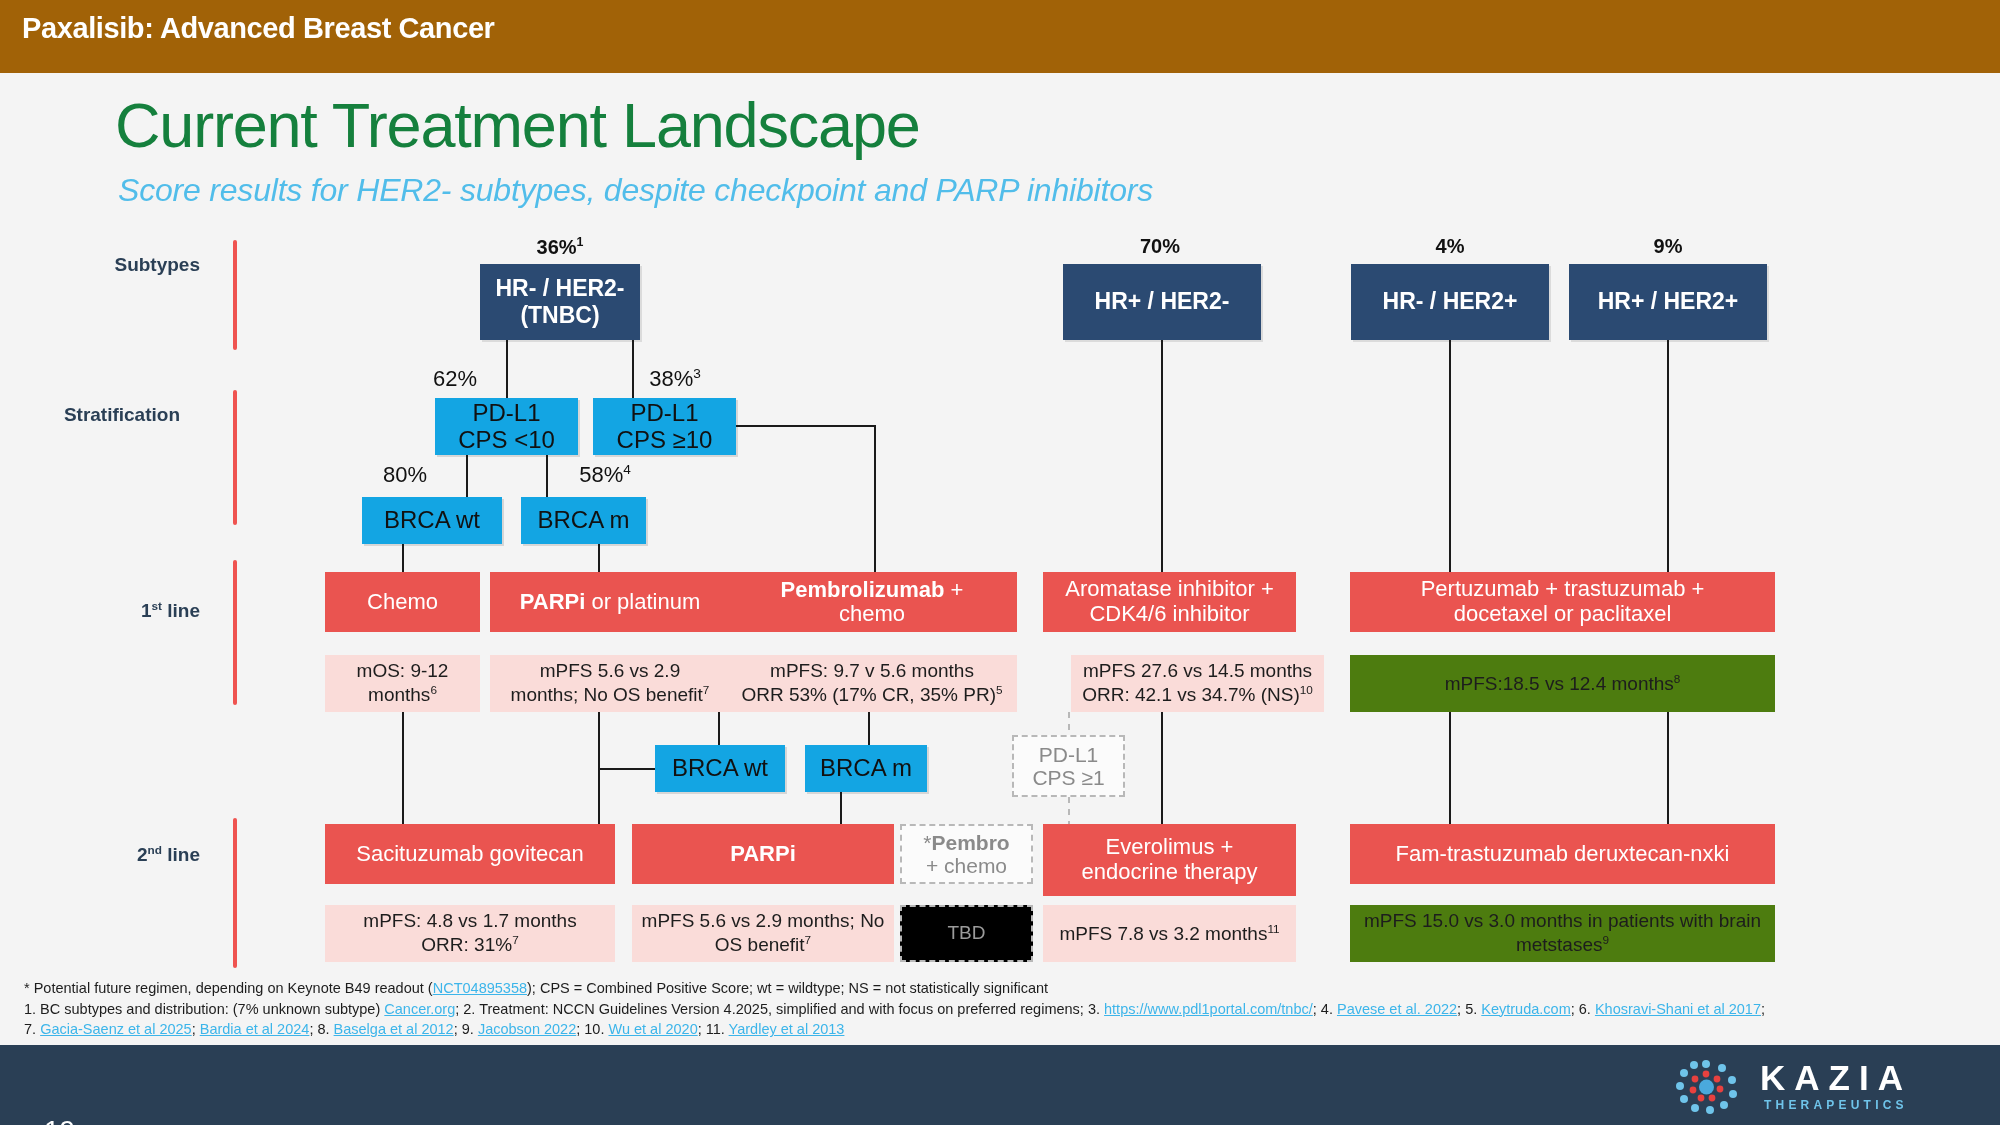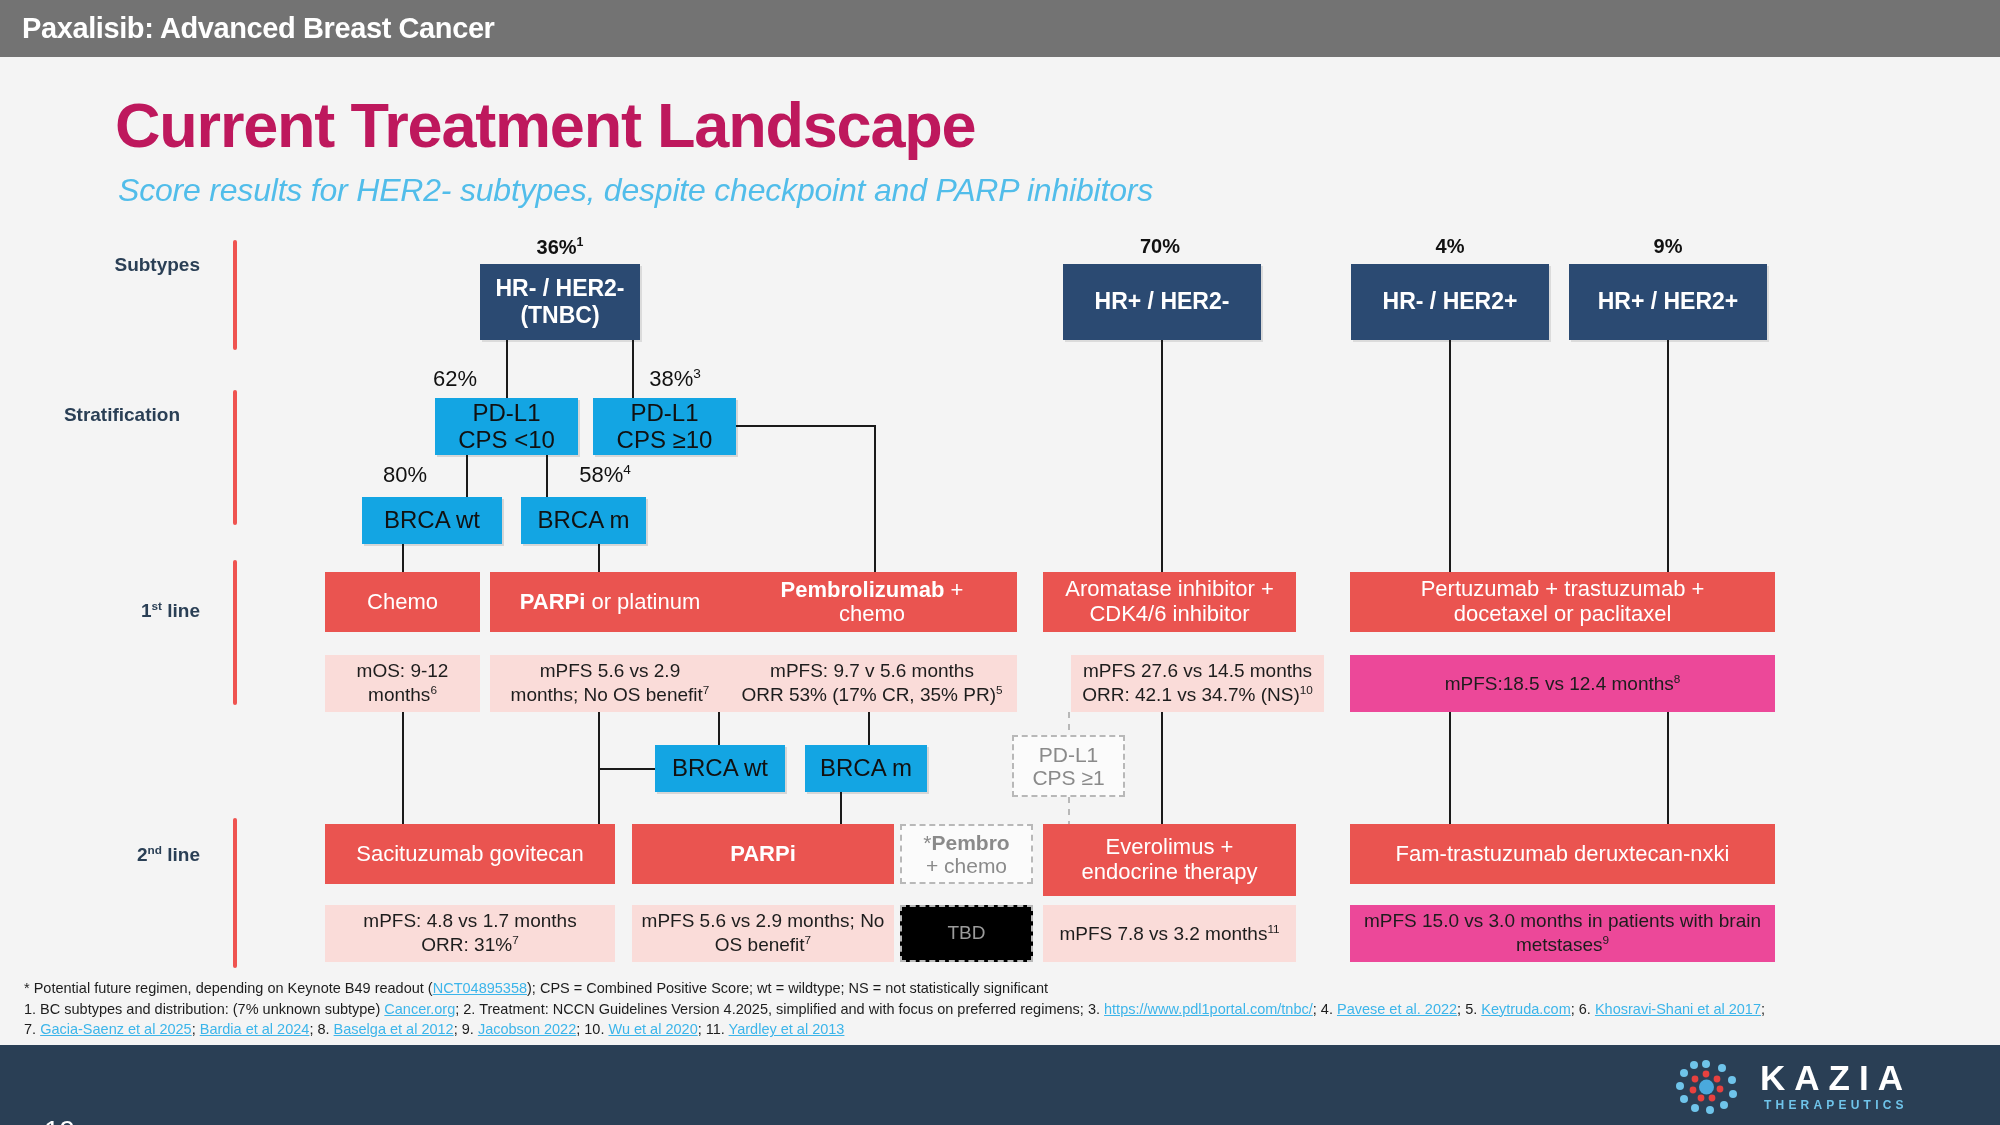--- a/index.html
+++ b/index.html
@@ -7,31 +7,31 @@
     width:2000px;height:1125px;
     background:#f4f4f4;
     font-family:"Liberation Sans", sans-serif;
     overflow:hidden;
     position:relative;
   }
   #slide{position:relative;width:2000px;height:1125px;background:#f4f4f4;}
 
   
   .topbar{
-    position:absolute;left:0;top:0;width:2000px;height:57px;
-    background:#737373;
+    position:absolute;left:0;top:0;width:2000px;height:73px;
+    background:#a16207;
   }
   .topbar-title{
     position:absolute;left:22px;top:12px;
     font-size:29px;font-weight:bold;color:#ffffff;letter-spacing:-0.4px;
   }
 
   .big-title{
     position:absolute;left:115px;top:94px;
-    font-size:63px;font-weight:bold;color:#be185d;letter-spacing:-1.2px;
+    font-size:63px;font-weight:normal;color:#15803d;letter-spacing:-1.2px;
     line-height:1;
   }
   .subtitle{
     position:absolute;left:118px;top:172px;
     font-size:32px;font-style:italic;color:#51bdea;letter-spacing:-0.2px;
   }
 
   
   .rowlabel{
     position:absolute;
@@ -56,21 +56,21 @@
     background:#13a5e3;color:#111;font-size:24px;
     box-shadow:2px 2px 0 rgba(0,0,0,.12);
   }
   .red{
     background:#ea5450;color:#fff;font-size:22px;
   }
   .pinkdata{
     background:#fadcd9;color:#1d1d1d;font-size:19px;
   }
   .greydata{
-    background:#ec4899;color:#1d1d1d;font-size:19px;
+    background:#4d7c0f;color:#1d1d1d;font-size:19px;
   }
   .dashed{
     background:#fbfbfb;color:#8a8a8a;font-size:21px;
     border:2px dashed #b8b8b8;
   }
   .dashed-data{
     background:#000000;color:#9b9b9b;font-size:19px;
     border:2px dashed #b8b8b8;
   }
   .pct{

